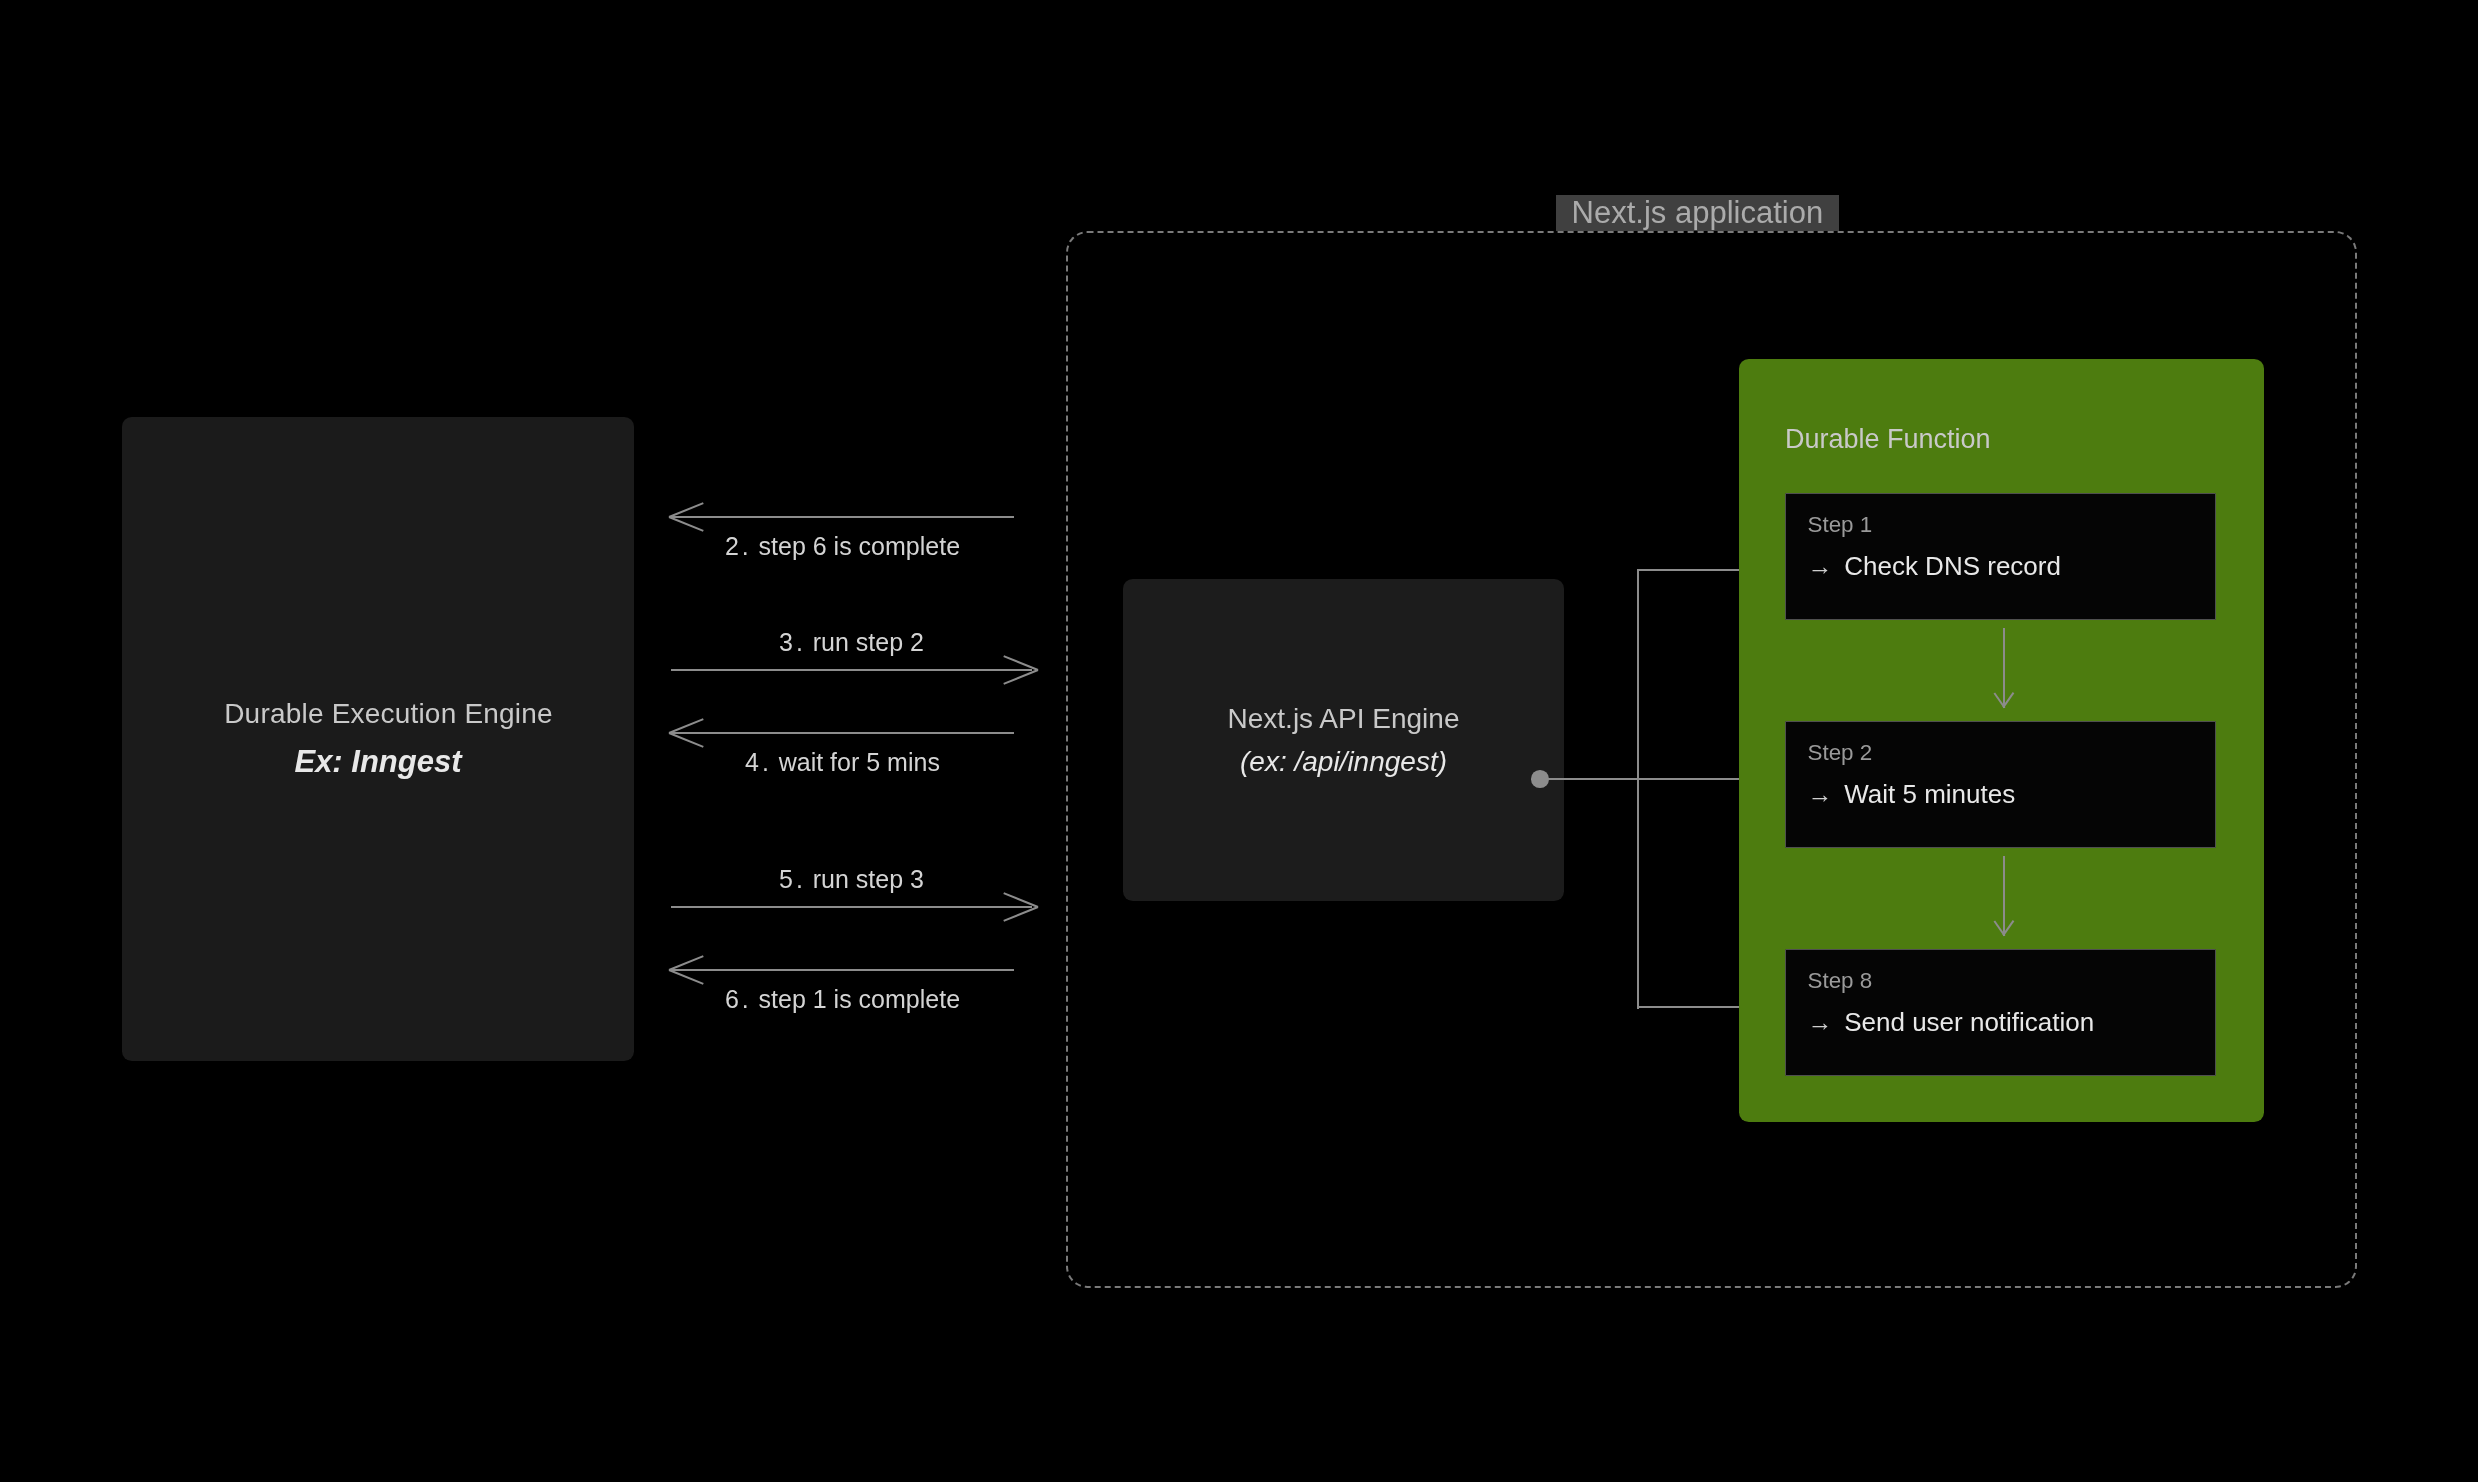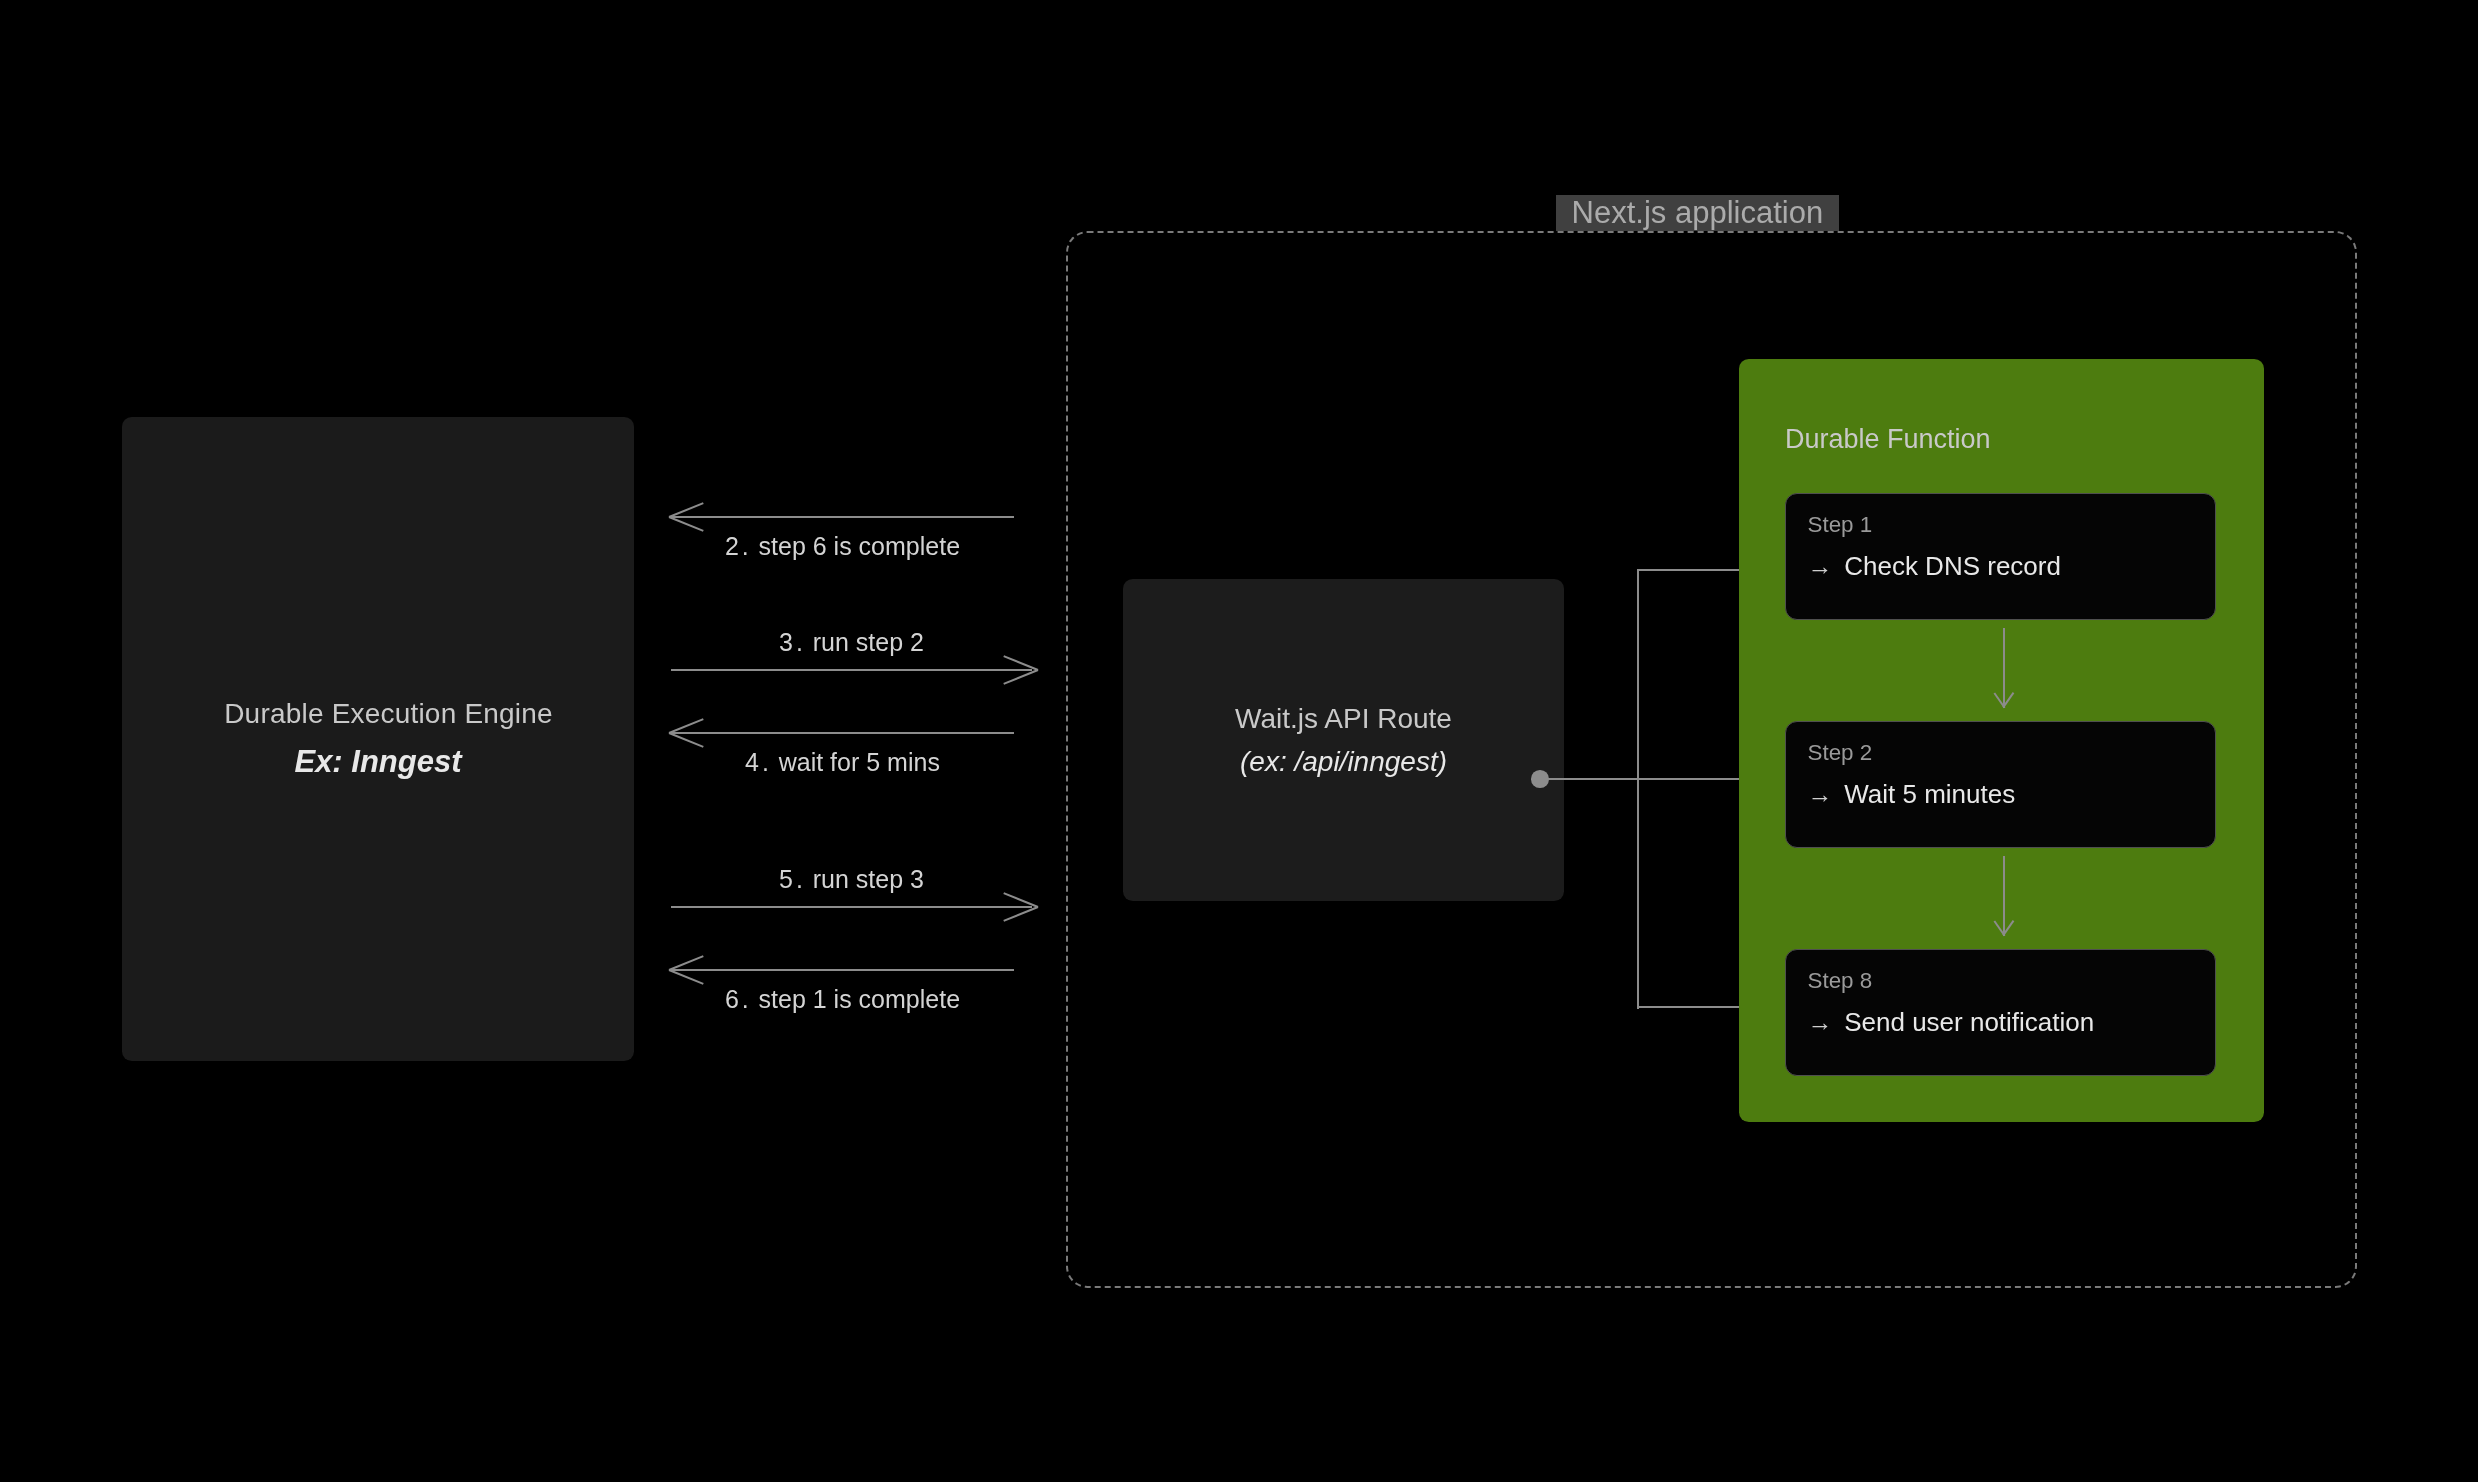--- a/index.html
+++ b/index.html
@@ -212,21 +212,21 @@
     color: #c9c9c9;
     font-size: 27px;
   }
   .step-card {
     position: absolute;
     left: 46px;
     width: 431px;
     height: 127px;
     background: #050505;
     border: 1px solid #4f4f4f;
-    border-radius: 12px;
+    border-radius: 1px;
     box-sizing: border-box;
   }
   .step-card.s1 { top: 134px; }
   .step-card.s2 { top: 362px; }
   .step-card.s3 { top: 590px; }
   .step-label {
     position: absolute;
     left: 21.5px;
     top: 17.6px;
     color: #9a9a9a;
@@ -320,21 +320,21 @@
     <div class="line"></div>
     <div class="head"></div>
     <div class="caption"><span class="num">6.</span> <span>step 1 is complete</span></div>
   </div>
 
   <div class="app-frame"></div>
   <div class="app-title">Next.js application</div>
 
   <div class="api-box">
     <div class="api-labels">
-      <div class="api-title">Wait.js API Route</div>
+      <div class="api-title">Next.js API Engine</div>
       <div class="api-sub">(ex: /api/inngest)</div>
     </div>
   </div>
 
   <div class="conn-dot"></div>
   <div class="conn conn-stub"></div>
   <div class="conn conn-trunk"></div>
   <div class="conn conn-b1"></div>
   <div class="conn conn-b2"></div>
   <div class="conn conn-b3"></div>

